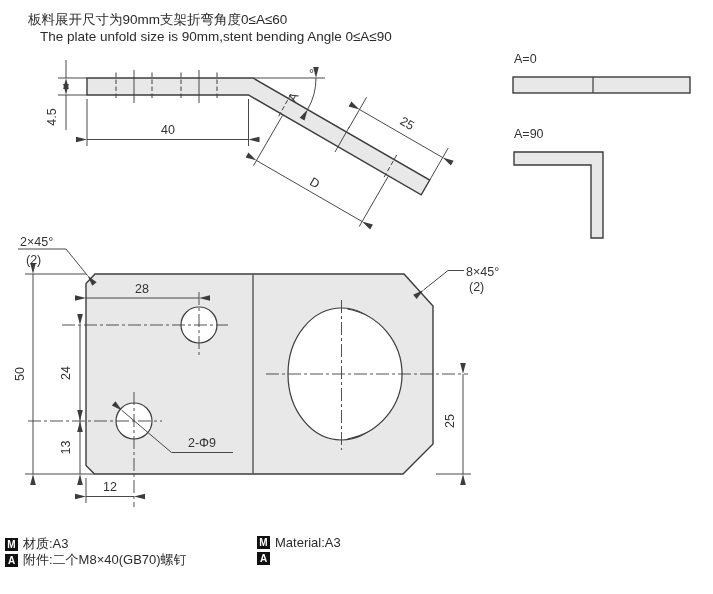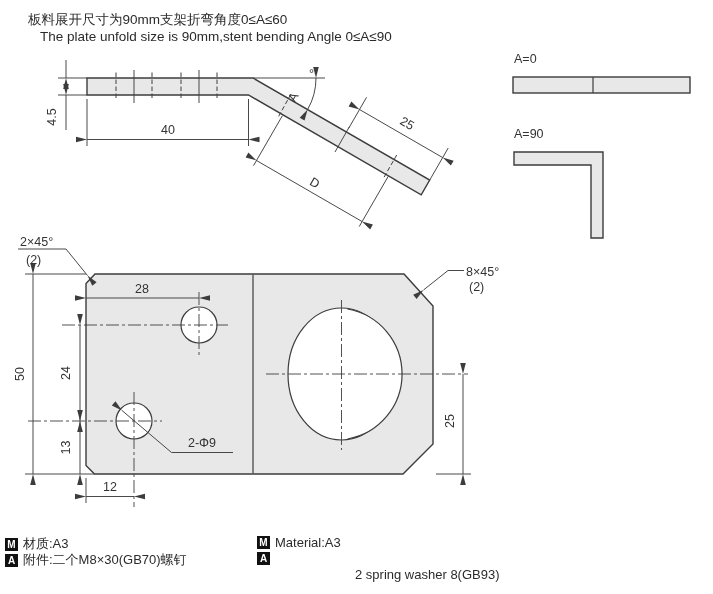--- a/index.html
+++ b/index.html
@@ -174,30 +174,27 @@
     </g>
   </svg>
 
   <div class="notes" style="left:5px;top:536px;">
     <div class="nrow">
       <span class="badge">M</span>
       <span>材质:A3</span>
     </div>
     <div class="nrow">
       <span class="badge">A</span>
-      <span>附件:二个M8×30(GB70)螺钉</span>
+      <span>附件:二个M8×40(GB70)螺钉</span>
     </div>
   </div>
 
   <div class="notes" style="left:257px;top:534px;">
     <div class="nrow">
       <span class="badge">M</span>
       <span>Material:A3</span>
     </div>
     <div class="nrow">
       <span class="badge">A</span>
     </div>
-    <div class="nrow ind-en">
-      <span>2 spring washer 8(GB93)</span>
-    </div>
   </div>
 
 </div>
 
 </body></html>

